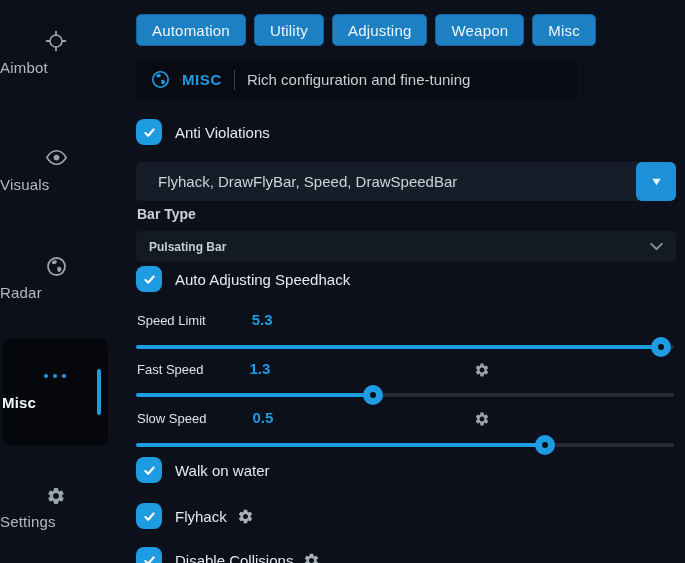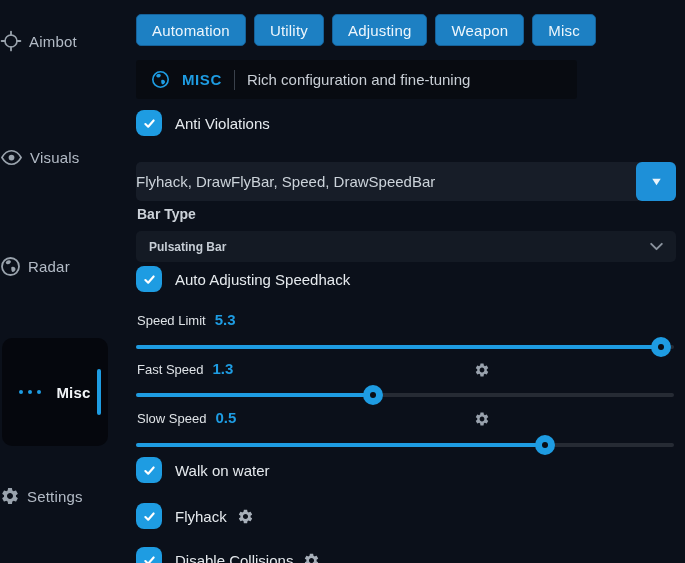--- a/index.html
+++ b/index.html
@@ -6,21 +6,21 @@
   html,body { background:#0b101a; }
   body { font-family:"Liberation Sans", sans-serif; }
   .screen {
     position:relative; width:685px; height:563px;
     background:#0b101a; overflow:hidden; color:#e3e8ed;
   }
   
   .sidebar { position:absolute; left:0; top:0; width:118px; height:563px; }
   .side-item {
     position:absolute; left:0; width:112px;
-    display:flex; flex-direction:row; align-items:center; gap:7px;
+    display:flex; flex-direction:column; gap:7px;
     color:#b3bbc6; cursor:pointer;
   }
   .side-label { font-size:15px; letter-spacing:.2px; }
   .side-icon { color:#9aa3ad; display:flex; align-items:center; justify-content:center; }
   .side-item.selected {
     left:2px; width:106px; height:108px; background:#05070d;
     border-radius:10px; justify-content:center; gap:15px;
   }
   .side-item.selected .side-label { color:#f2f5f8; font-weight:bold; }
   .active-indicator {
@@ -54,39 +54,39 @@
     width:26px; height:26px; border-radius:8px; background:#1e9ce2;
     display:flex; align-items:center; justify-content:center; cursor:pointer; flex:none;
   }
   .check-label { font-size:15px; color:#e6eaee; }
   .row-gear-inline { color:#a7afb9; display:flex; margin-left:-3px; cursor:pointer; }
   
   .multiselect {
     position:absolute; top:162px; left:0; width:540px; height:39px;
     background:#171d28; border-radius:5px; display:flex; align-items:center;
   }
-  .multiselect-value { padding-left:0; font-size:15px; color:#ccd3da; }
+  .multiselect-value { padding-left:22px; font-size:15px; color:#ccd3da; }
   .multiselect-btn {
     position:absolute; right:0; top:0; width:40px; height:39px;
     background:#1e90d8; border:none; border-radius:6px; cursor:pointer;
     display:flex; align-items:center; justify-content:center; color:#eaf4fb;
   }
   .field-label { position:absolute; left:1px; top:206px; font-size:14px; color:#ccd2d9;font-weight:bold; }
   
   .select {
     position:absolute; top:231px; left:0; width:540px; height:31px;
     background:#141a24; border-radius:5px; display:flex; align-items:center;
     cursor:pointer;
   }
   .select-value { padding-left:13px; font-size:12px; font-weight:bold; color:#c6cdd5; }
   .select-chevron { position:absolute; right:11px; color:#8b939e; display:flex; }
   
   .slider-head { position:absolute; left:1px; display:flex; align-items:baseline; gap:9px; height:18px; }
   .slider-label { font-size:13px; color:#dfe3e7; }
-  .slider-value { font-size:15px; font-weight:bold; color:#1e9ce2; }
+  .slider-value { font-size:15px; font-weight:bold; color:#1e9ce2;margin-left:37px; }
   .row-gear { position:absolute; left:338px; color:#99a2ad; display:flex; cursor:pointer; }
   
   .slider { position:absolute; left:0; width:538px; height:20px; cursor:pointer; }
   .slider::before {
     content:""; position:absolute; left:0; right:0; top:8px; height:4px;
     background:#262b34; border-radius:2px;
   }
   .slider-fill { position:absolute; left:0; top:8px; height:4px; background:#1e9ce2; border-radius:2px; }
   .slider-handle {
     position:absolute; top:10px; width:20px; height:20px; border-radius:50%;
@@ -200,21 +200,21 @@
       <span class="globe-blue">
         <svg class="ic" width="19" height="19">
             <use href="#i-globe"></use>
           </svg>
       </span>
       <span class="header-title">MISC</span>
       <span class="header-divider"></span>
       <span class="header-subtitle">Rich configuration and fine-tuning</span>
     </div>
 
-    <div class="check-row" style="top:110px">
+    <div class="check-row" style="top:119px">
       <span class="checkbox">
         <svg class="ic" width="15" height="15">
             <use href="#i-check"></use>
           </svg>
       </span>
       <span class="check-label">Anti Violations</span>
     </div>
 
     <div class="multiselect">
       <span class="multiselect-value">Flyhack, DrawFlyBar, Speed, DrawSpeedBar</span>

